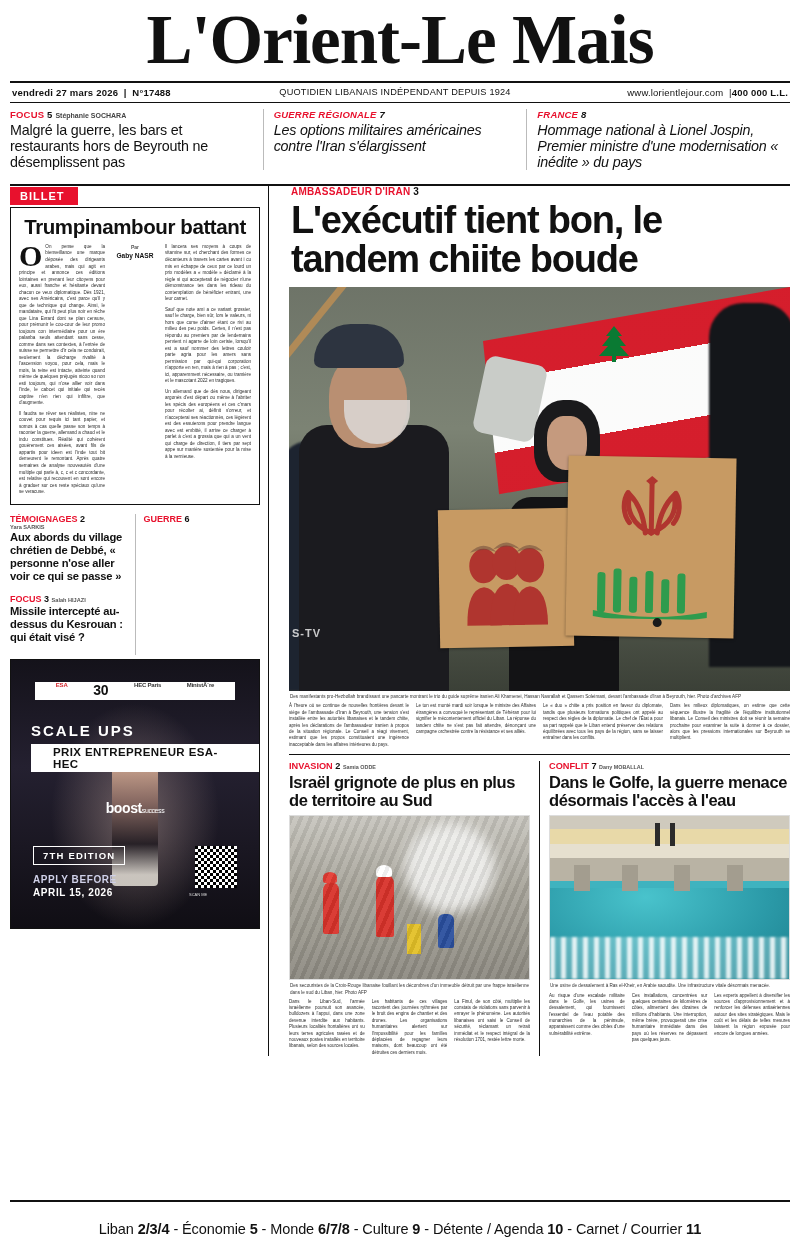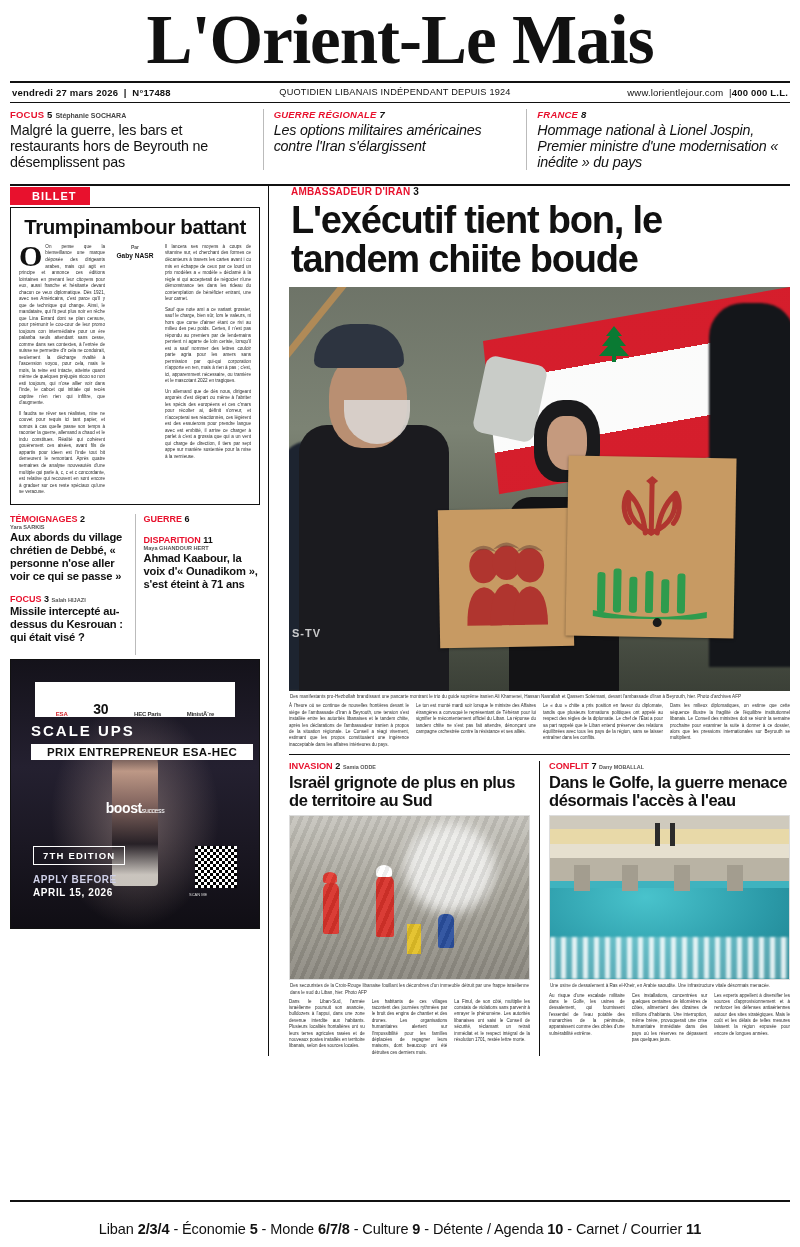--- a/index.html
+++ b/index.html
@@ -54,21 +54,21 @@
 
   
   .main-grid { display:flex; }
   .col-left { width:258px; padding-right:8px; }
   .col-right { flex:1; border-left:1px solid #111; padding-left:20px; }
 
   
   .billet-tag {
     display:inline-block; background:#e8112d; color:#fff;
     font-size:11px; font-weight:bold; letter-spacing:1px;
-    padding:3px 13px 3px 22px; margin-bottom:2px;
+    padding:3px 13px 3px 10px; margin-bottom:2px;
   }
   .billet-box { border:1px solid #111; padding:7px 8px 8px 8px; }
   .billet-title {
     text-align:center; font-size:20.5px; font-weight:bold;
     letter-spacing:-0.4px; margin-bottom:5px; color:#111;
   }
   .billet-cols { display:flex; gap:7px; }
   .bcol { flex:1; }
   .bcol.mid { flex:0 0 46px; text-align:center; }
   .par { font-size:4.6px; line-height:1.42; text-align:justify; color:#2b2b2b; }
@@ -89,22 +89,22 @@
   .mini .kick .cat { color:#e8112d; }
   .mini .kick .byl { color:#555; font-size:5.6px; font-weight:bold; letter-spacing:0; }
   .mini h4 { margin:1px 0 0 0; font-size:11.2px; font-weight:bold; line-height:1.17; letter-spacing:-0.2px; }
 
   
   .ad {
     margin-top:4px; height:270px; position:relative;
     background:#0a0a10; border:1px solid #111; overflow:hidden;
   }
   .ad-logos {
-    position:absolute; left:24px; right:24px; top:22px; height:35px;
-    background:#fff; display:flex; align-items:flex-end; justify-content:space-around;
+    position:absolute; left:24px; right:24px; top:22px; height:18px;
+    background:#fff; display:flex; align-items:flex-start; justify-content:space-around;
     padding:0 8px;
   }
   .ad-logos span { font-size:6px; font-weight:bold; color:#333; letter-spacing:-0.2px;}
   .ad-logos .esa { color:#d2232a; }
   .ad-logos .thirty { font-size:14px; color:#111; font-weight:bold; }
   .ad-stage {
     position:absolute; inset:0;
     background:
       radial-gradient(ellipse 120px 160px at 50% 58%, rgba(210,180,170,0.45), rgba(12,10,14,0) 70%),
       linear-gradient(180deg,#14121a 0%, #242030 40%, #100e14 100%);
@@ -114,21 +114,21 @@
     width:46px; height:140px;
     background:linear-gradient(180deg,#2a2028 0%, #c9a18c 18%, #8a6a62 40%, #221c22 70%, #d9d4cc 92%);
     border-radius:18px 18px 4px 4px; opacity:0.9;
   }
   .ad-scale {
     position:absolute; left:20px; top:62px;
     color:#fff; font-size:15px; font-weight:bold; letter-spacing:2px;
   }
   .ad-prix {
     position:absolute; left:20px; top:84px; background:#fff; color:#111;
-    font-size:11.5px; font-weight:bold; letter-spacing:0.4px; padding:2px 16px;
+    font-size:11.5px; font-weight:bold; letter-spacing:0.4px; padding:2px 22px;
   }
   .ad-boost { position:absolute; left:50%; transform:translateX(-50%); top:140px;
     color:#fff; font-size:14px; font-weight:bold; letter-spacing:-0.4px; }
   .ad-boost em { font-style:normal; font-size:7px; font-weight:normal; }
   .ad-edition {
     position:absolute; left:22px; top:186px; border:1px solid #fff; color:#fff;
     font-size:9.5px; font-weight:bold; letter-spacing:1.2px; padding:3px 9px;
   }
   .ad-apply { position:absolute; left:22px; top:214px; color:#cfd0e8; font-size:10px;
     font-weight:bold; letter-spacing:0.6px; line-height:1.25; }
@@ -319,28 +319,20 @@
             <h4>Missile intercepté au-dessus du Kesrouan : qui était visé ?</h4>
           </div>
         </div>
         <div class="mini-col">
           <div class="mini">
             <div class="kick">
               <span class="cat">GUERRE</span>
               <span>6</span>
             </div>
           </div>
-          <div class="mini">
-            <div class="kick">
-              <span class="cat">DISPARITION</span>
-              <span>11</span>
-              <div class="byl">Maya GHANDOUR HERT</div>
-            </div>
-            <h4>Ahmad Kaabour, la voix d'« Ounadikom », s'est éteint à 71 ans</h4>
-          </div>
         </div>
       </div>
 
       
       <div class="ad">
         <div class="ad-stage"></div>
         <div class="ad-figure"></div>
 
         <div class="ad-logos">
           <span class="esa">ESA</span>

